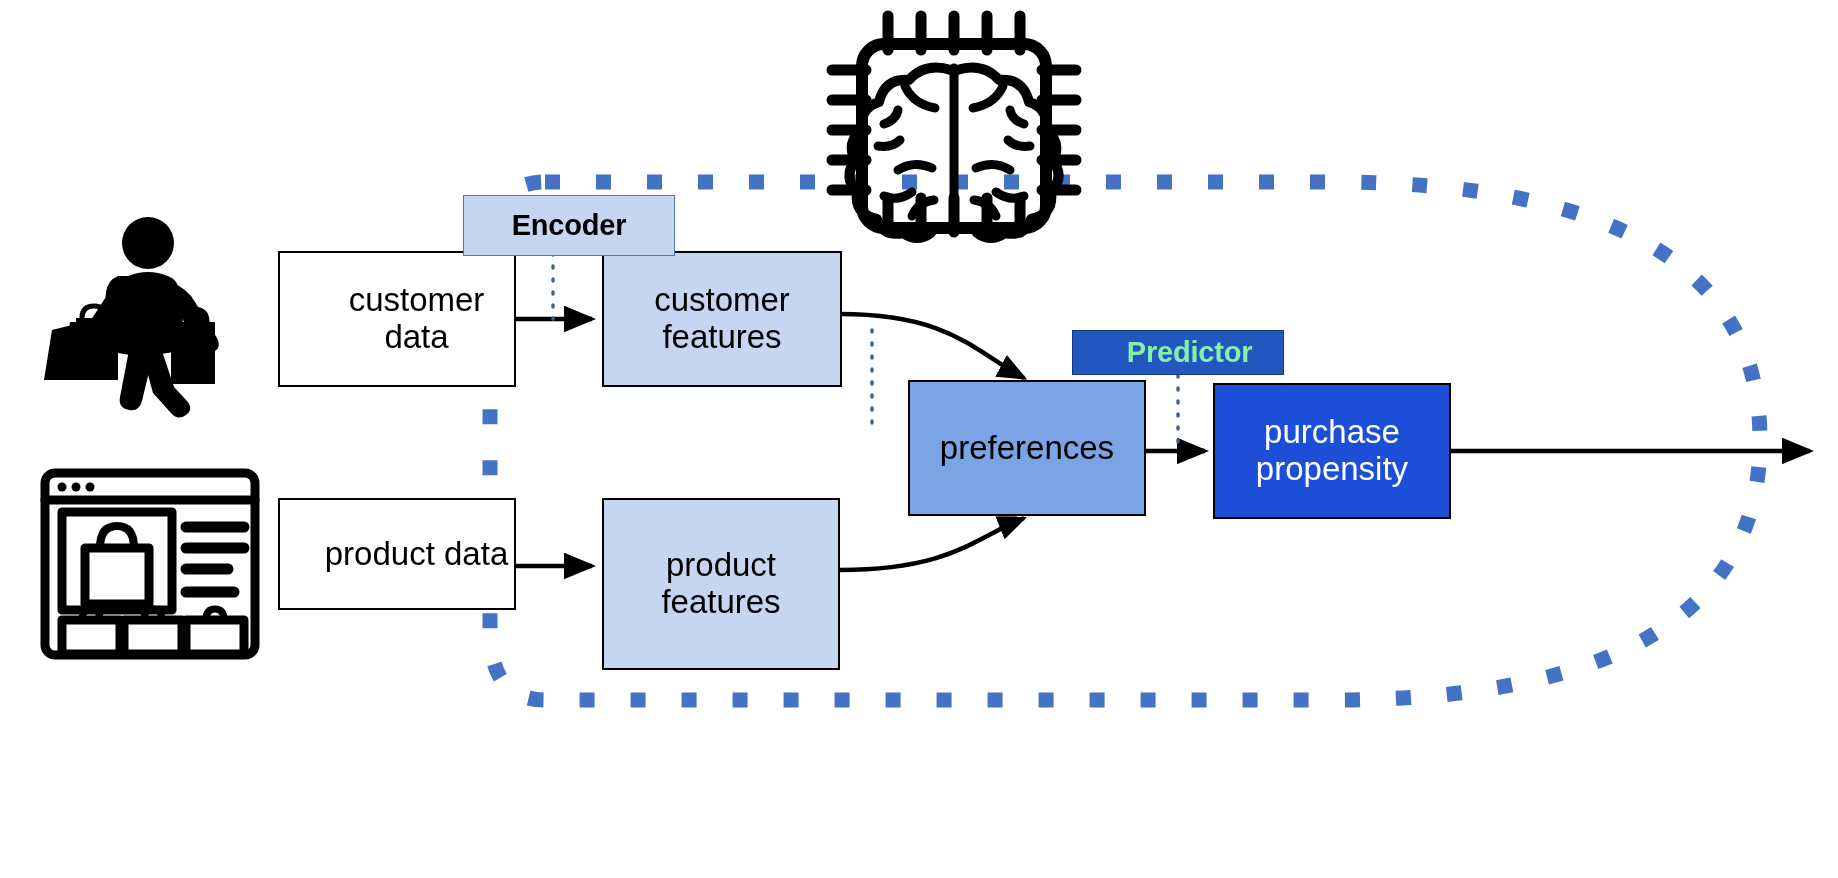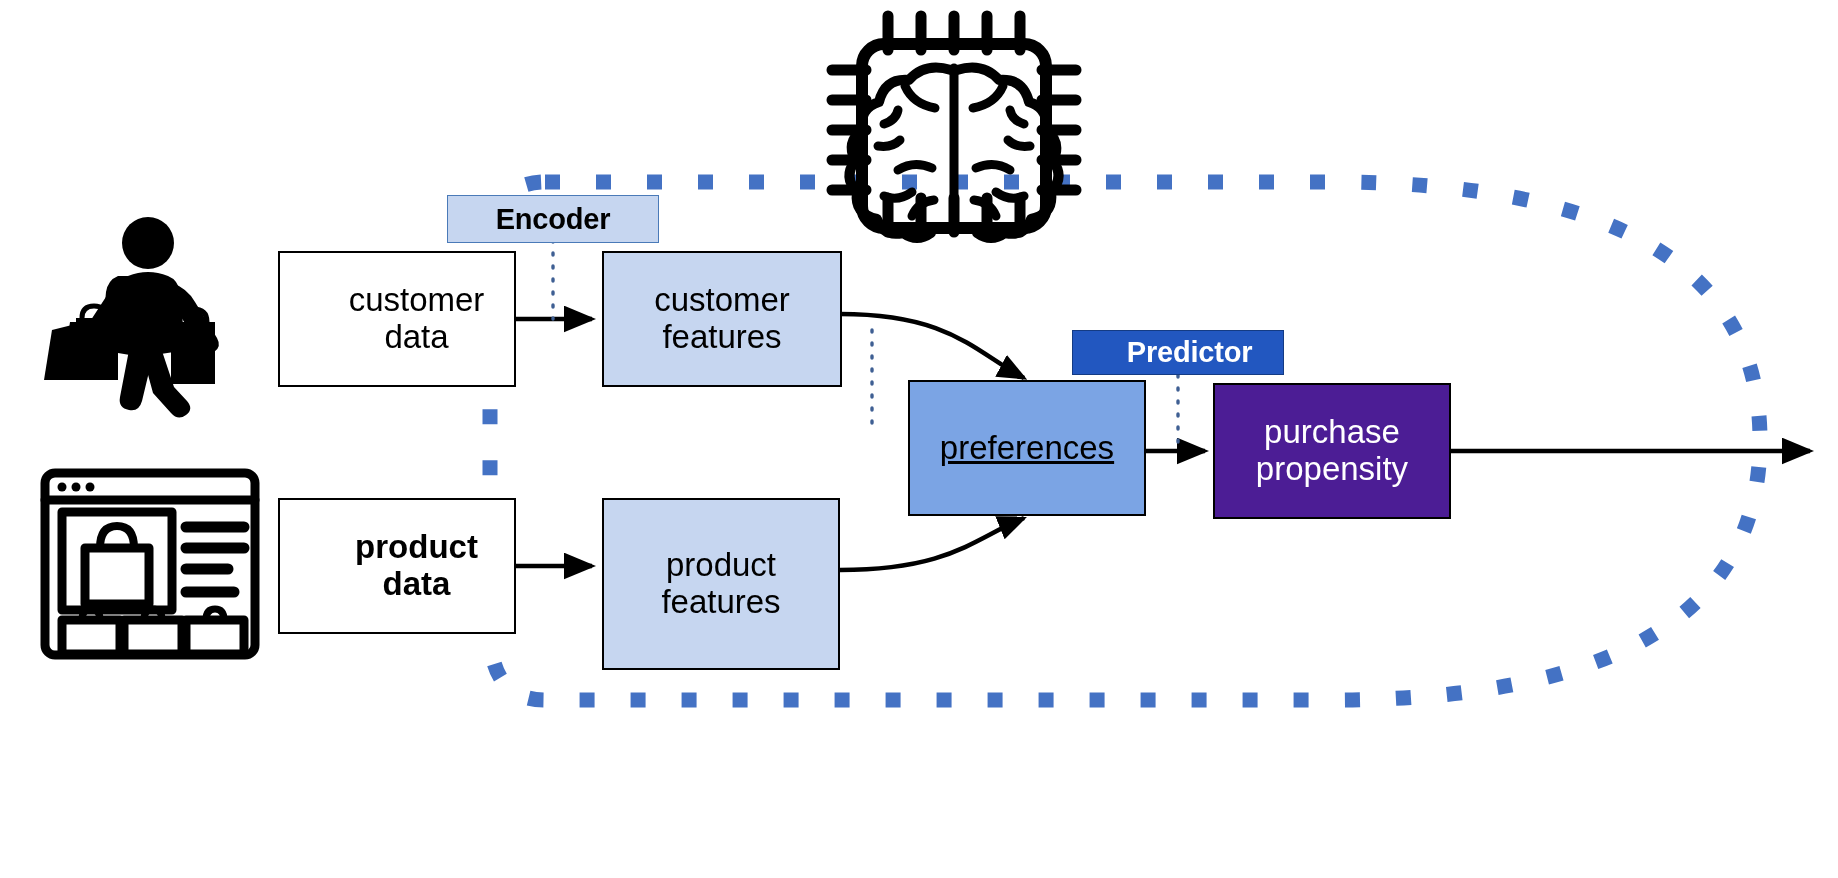--- a/index.html
+++ b/index.html
@@ -55,25 +55,24 @@
     font-weight: 400;
     color: #000000;
   }
   
   .box-pref {
     background: #7ba4e4;
     border: 2.5px solid #000000;
     font-size: 33px;
     font-weight: 400;
     color: #000000;
-    text-decoration: underline;
   }
   
   .box-output {
-    background: #4c1d95;
+    background: #1d4ed8;
     border: 2.5px solid #000000;
     font-size: 33px;
     font-weight: 400;
     color: #ffffff;
   }
   
   .tag {
     position: absolute;
     box-sizing: border-box;
     display: flex;
@@ -89,21 +88,21 @@
     color: #000000;
   }
   .tag-mid {
     background: #6f9de2;
     border: 1.6px solid #2d5596;
     color: #000000;
   }
   .tag-dark {
     background: #2257c0;
     border: 1.6px solid #143b84;
-    color: #ffffff;
+    color: #86efac;
     padding-left: 23px;
   }
 </style>
 </head>
 <body>
 
 <div id="stage">
 
   <svg class="layer" viewBox="0 0 1838 878">
     <defs>
@@ -255,21 +254,21 @@
         <path d="M1024 196 q-14 6 -28 -4"></path>
         <path d="M996 216 q-6 -14 -22 -16"></path>
       </g>
     </g>
   </svg>
 
   <div class="node box-data" style="left:278px; top:251px; width:238px; height:136px;">
     <span>customer data</span>
   </div>
 
-  <div class="node box-data" style="left:278px; top:498px; width:238px; height:136px;font-weight:bold;">
+  <div class="node box-data" style="left:278px; top:498px; width:238px; height:112px;">
     <span>product data</span>
   </div>
 
   <div class="node box-feature" style="left:602px; top:251px; width:240px; height:136px;">
     <span>customer
 features</span>
   </div>
 
   <div class="node box-feature" style="left:602px; top:498px; width:238px; height:172px;">
     <span>product
@@ -278,21 +277,21 @@
 
   <div class="node box-pref" style="left:908px; top:380px; width:238px; height:136px;">
     <span>preferences</span>
   </div>
 
   <div class="node box-output" style="left:1213px; top:383px; width:238px; height:136px;">
     <span>purchase
 propensity</span>
   </div>
 
-  <div class="tag tag-light" style="left:447px; top:195px; width:212px; height:48px;">
+  <div class="tag tag-light" style="left:463px; top:195px; width:212px; height:61px;">
     <span>Encoder</span>
   </div>
 
 
   <div class="tag tag-dark" style="left:1072px; top:330px; width:212px; height:45px;">
     <span>Predictor</span>
   </div>
 
 </div>
 

